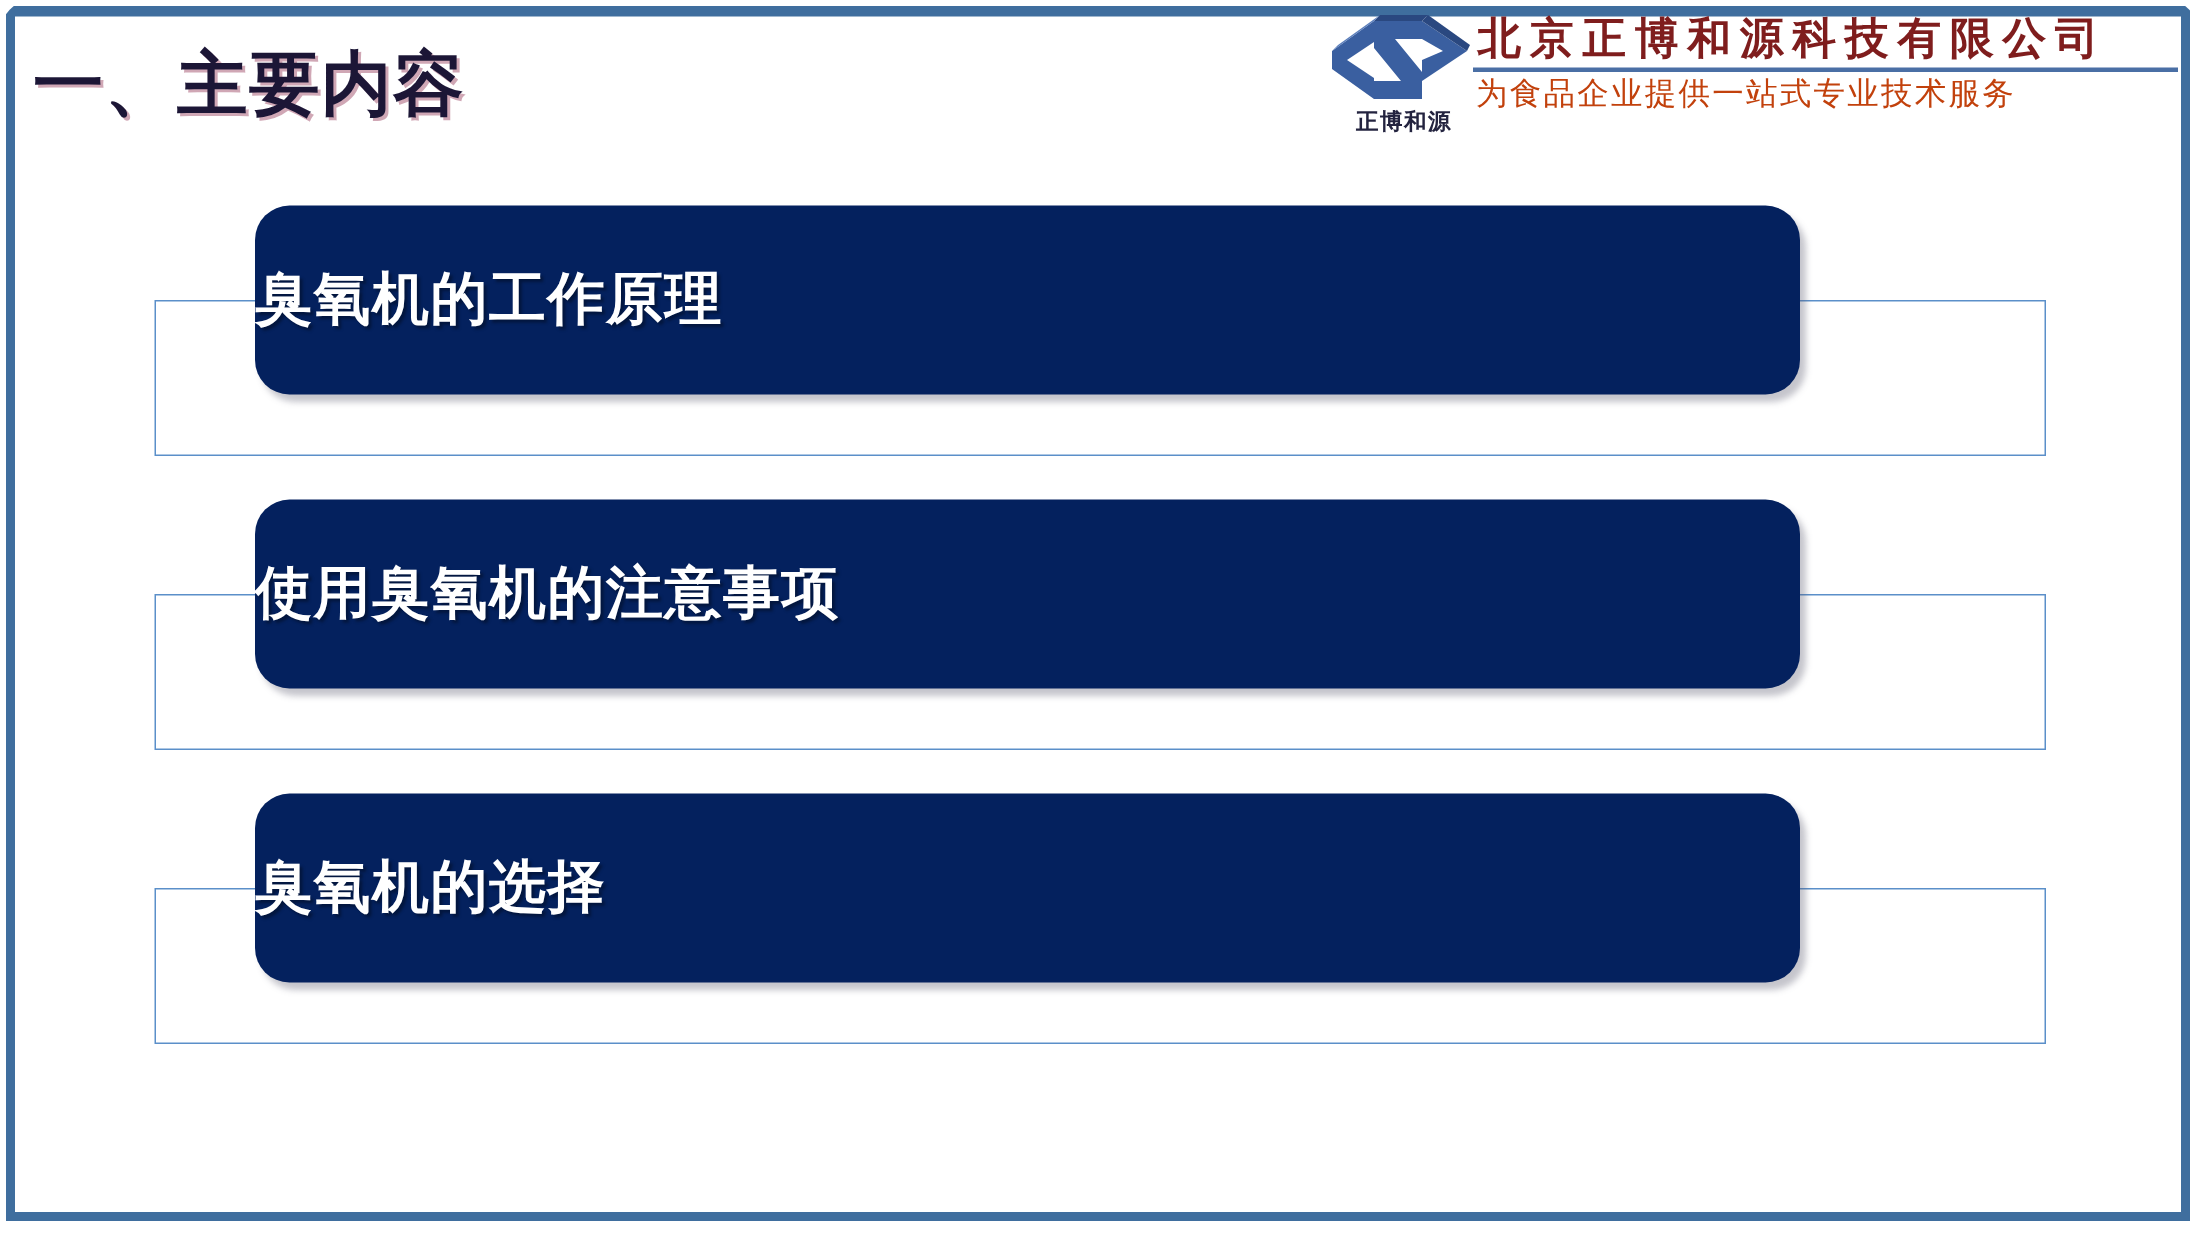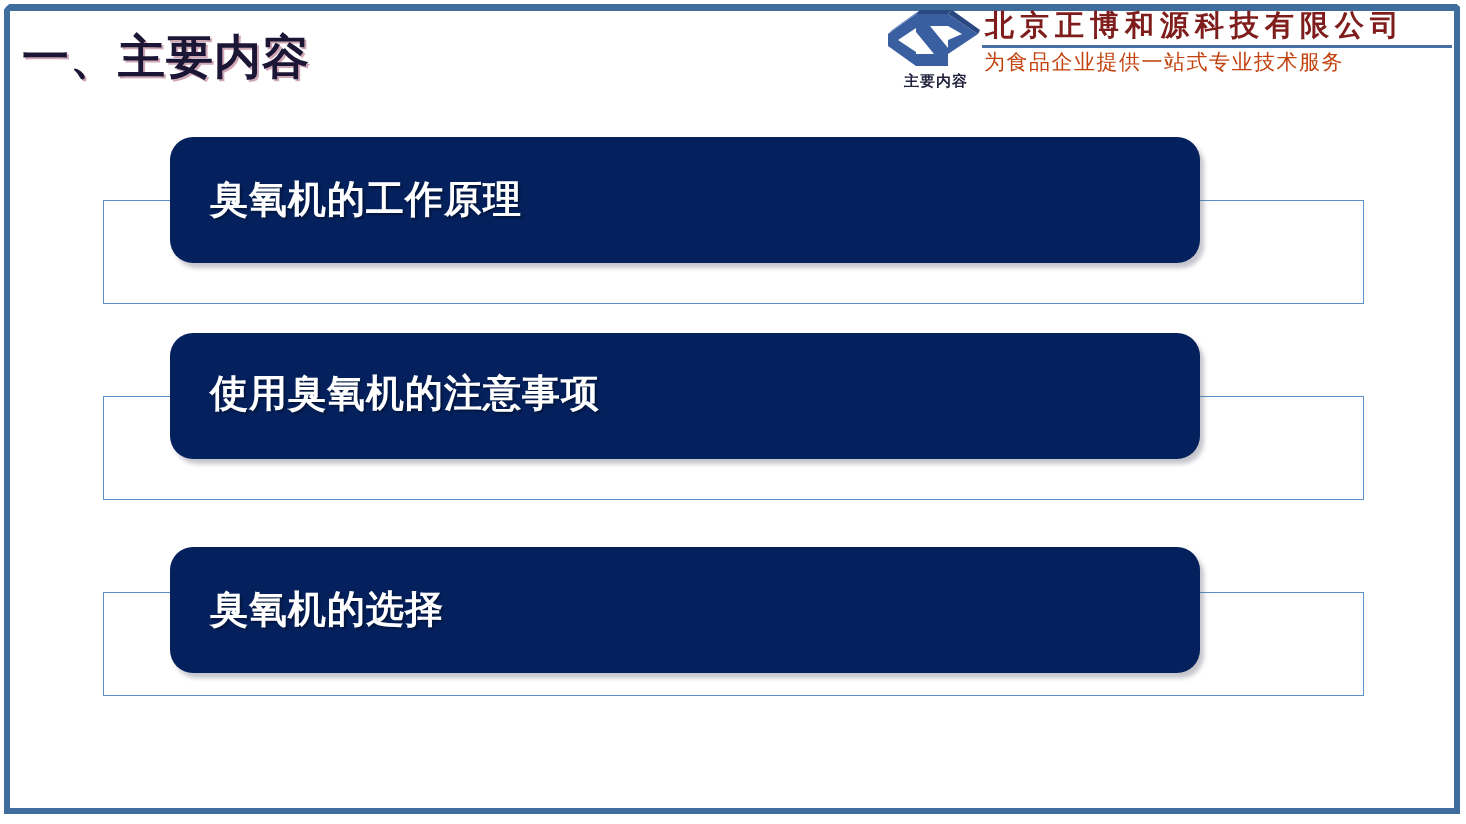--- a/index.html
+++ b/index.html
@@ -146,33 +146,32 @@
     border-radius: 23px;
     box-shadow: 4px 5px 4px rgba(90, 90, 110, 0.35);
     display: flex;
     align-items: center;
   }
   .row-card-label {
     color: #ffffff;
     font-size: 38px;
     font-weight: bold;
     letter-spacing: 1px;
-    padding-left: 40px;
     line-height: 1.15;
     text-shadow: 2px 2px 2px rgba(0, 0, 0, 0.35);
     white-space: nowrap;
   }
 
   
   #row-0 .row-outline { top: 200px; }
   #row-0 .row-card    { top: 137px; }
   #row-1 .row-outline { top: 396px; }
-  #row-1 .row-card    { top: 333px; font-family: Liberation Mono, monospace; }
+  #row-1 .row-card    { top: 333px; }
   #row-2 .row-outline { top: 592px; }
-  #row-2 .row-card    { top: 547px; }
+  #row-2 .row-card    { top: 529px; }
 </style>
 </head>
 <body>
 
 <div id="slide">
 
   <div class="slide-frame"></div>
 
   <div class="page-title">一、主要内容</div>
 
@@ -180,21 +179,21 @@
 
     <div class="logo-mark-wrap">
       <svg class="logo-mark-svg" viewBox="0 0 94 68">
         <polygon points="2,26 30,6 30,20 12,32 30,44 30,58 2,38" fill="#3a5fa0"></polygon>
         <polygon points="30,6 62,6 62,18 44,18 62,40 62,58 30,58 30,46 48,46 30,24" fill="#3a5fa0"></polygon>
         <polygon points="62,6 92,26 62,46 62,32 76,26 62,18" fill="#3a5fa0"></polygon>
         <polygon points="30,6 34,2 66,2 62,6" fill="#2a4880"></polygon>
         <polygon points="62,6 66,2 94,22 92,26" fill="#2a4880"></polygon>
         <polygon points="2,26 6,22 34,2 30,6" fill="#5c7fbc"></polygon>
       </svg>
-      <div class="logo-mark-text">主要内容</div>
+      <div class="logo-mark-text">正博和源</div>
     </div>
 
     <div class="logo-text-wrap">
       <div class="company-name">北京正博和源科技有限公司</div>
       <div class="logo-rule"></div>
       <div class="company-tagline">为食品企业提供一站式专业技术服务</div>
     </div>
 
   </div>
 

